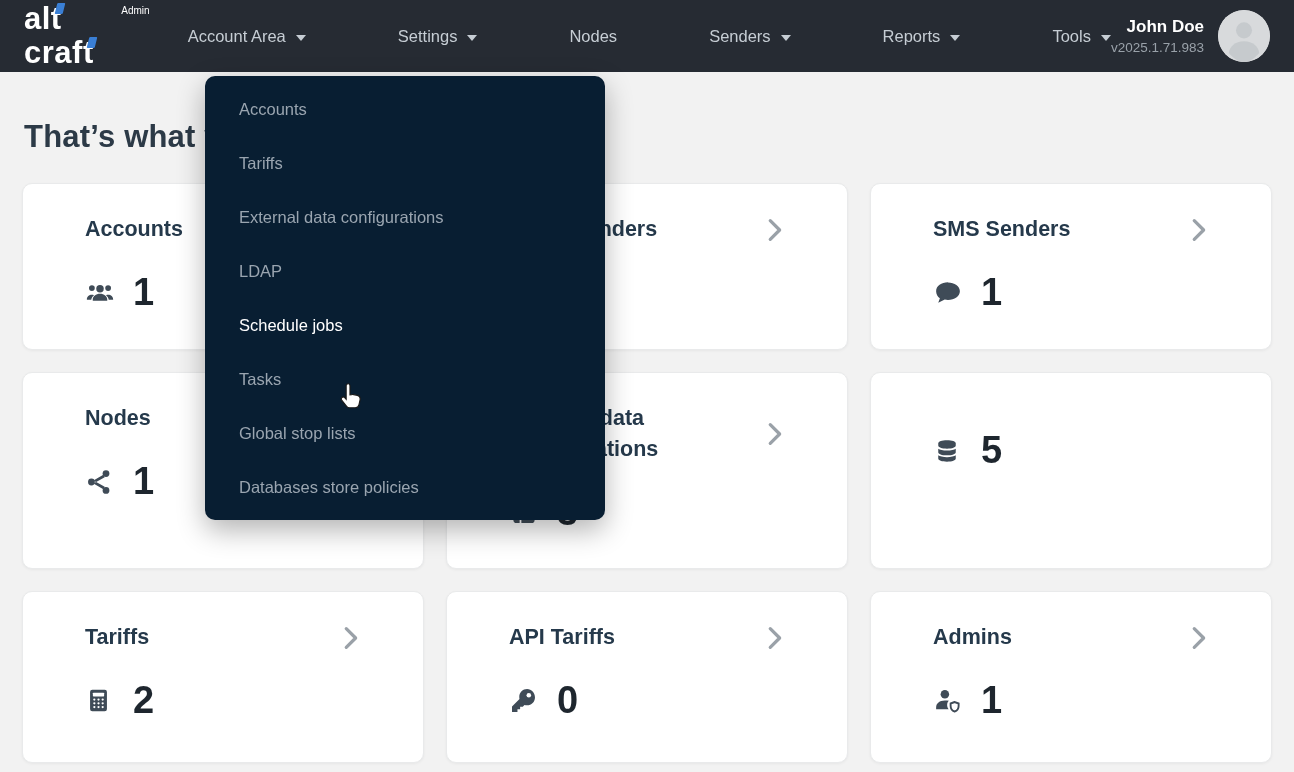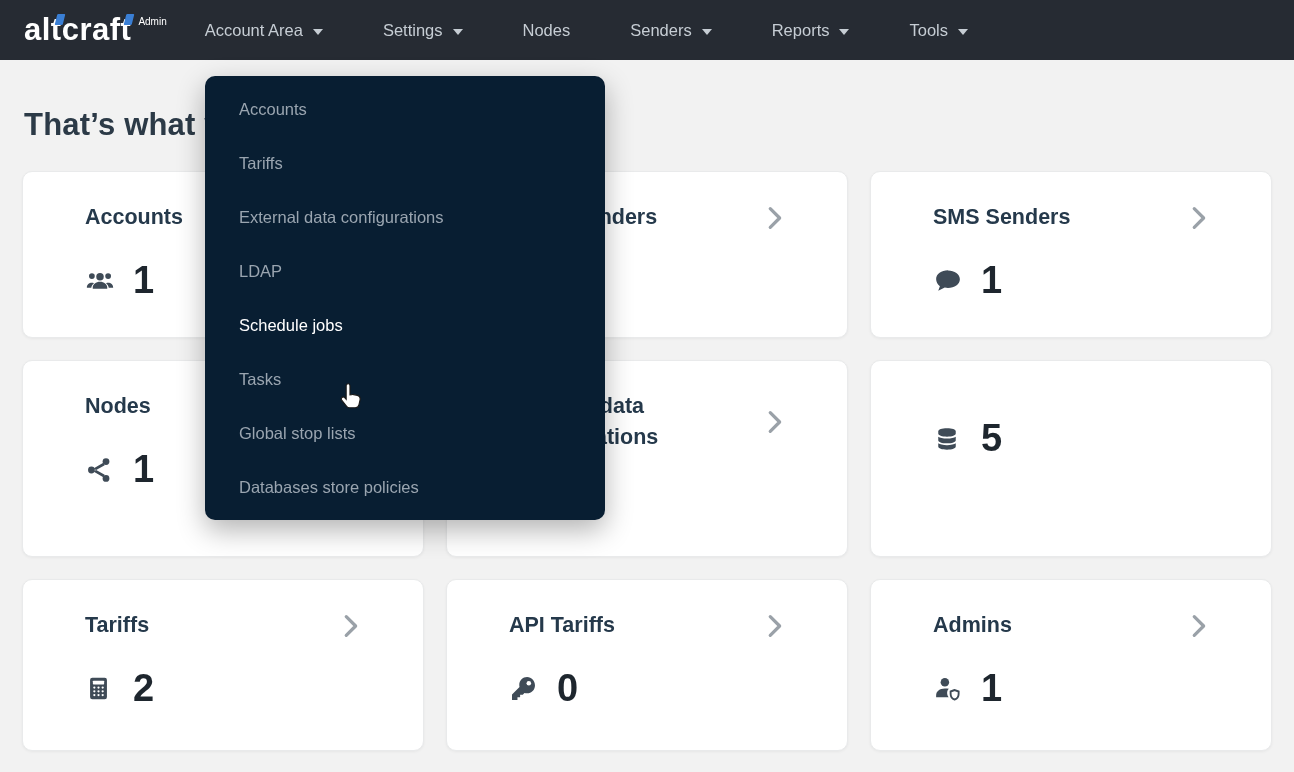--- a/index.html
+++ b/index.html
@@ -5,35 +5,35 @@
   * { margin:0; padding:0; box-sizing:border-box; }
   html,body { width:1294px; height:772px; }
   body {
     position:relative; overflow:hidden;
     background:#f2f2f2;
     font-family:"Liberation Sans", sans-serif;
   }
 
   
   .navbar {
-    height:60px; background:#262b33;
+    height:72px; background:#262b33;
     display:flex; align-items:center;
     padding:0 24px;
   }
   .brand { display:flex; align-items:flex-start; cursor:pointer; }
   .logo-text { color:#fff; font-size:31px; font-weight:700; letter-spacing:.5px; line-height:1.1; }
   .logo-t { position:relative; display:inline-block; }
   .logo-t::before {
     content:""; position:absolute; top:1px; right:-2px;
     width:8px; height:11px; background:#3a7fd5;
     transform:skewX(-14deg); border-radius:1px;
   }
   .admin-badge { color:#fff; font-size:10px; font-weight:400; margin:3px 0 0 7px; }
 
-  .nav-menu { display:flex; align-items:center; gap:60px; margin-left:38px; }
+  .nav-menu { display:flex; align-items:center; gap:92px; margin-left:38px; }
   .nav-item { display:flex; align-items:center; gap:10px; color:#c6cdd4; font-size:16.5px; cursor:pointer; white-space:nowrap; }
   .caret {
     width:0; height:0; margin-top:3px;
     border-left:5px solid transparent; border-right:5px solid transparent;
     border-top:6px solid #c6cdd4;
   }
 
   .user-area { margin-left:auto; display:flex; align-items:center; gap:14px; }
   .user-text { text-align:right; }
   .user-name { color:#ffffff; font-weight:700; font-size:17px; }
@@ -114,20 +114,33 @@
     <div class="nav-item">
       <span>Reports</span>
       <span class="caret"></span>
     </div>
     <div class="nav-item">
       <span>Tools</span>
       <span class="caret"></span>
     </div>
   </nav>
 
+  <div class="user-area">
+    <div class="user-text">
+      <div class="user-name">John Doe</div>
+      <div class="user-version">v2025.1.71.983</div>
+    </div>
+    <div class="avatar">
+      <svg width="52" height="52" viewBox="0 0 24 24">
+        <circle cx="12" cy="12" r="12" fill="#d8dadc"></circle>
+        <circle cx="12" cy="9.4" r="3.7" fill="#c6cacd"></circle>
+        <path d="M12 14.4c-4.1 0-6.7 2.4-7 5.4C6.8 21.9 9.3 24 12 24s5.2-2.1 7-4.2c-.3-3-2.9-5.4-7-5.4z" fill="#c6cacd"></path>
+      </svg>
+    </div>
+  </div>
 </header>
 
 <h1 class="page-title">That’s what we have here</h1>
 
 <section class="cards">
 
   <div class="card">
     <div class="card-head">
       <div class="card-title">Accounts</div>
       <svg class="chev" width="30" height="30" viewBox="0 0 24 24" fill="none" stroke="#9aa1a8" stroke-width="2.6" stroke-linecap="round" stroke-linejoin="round">

